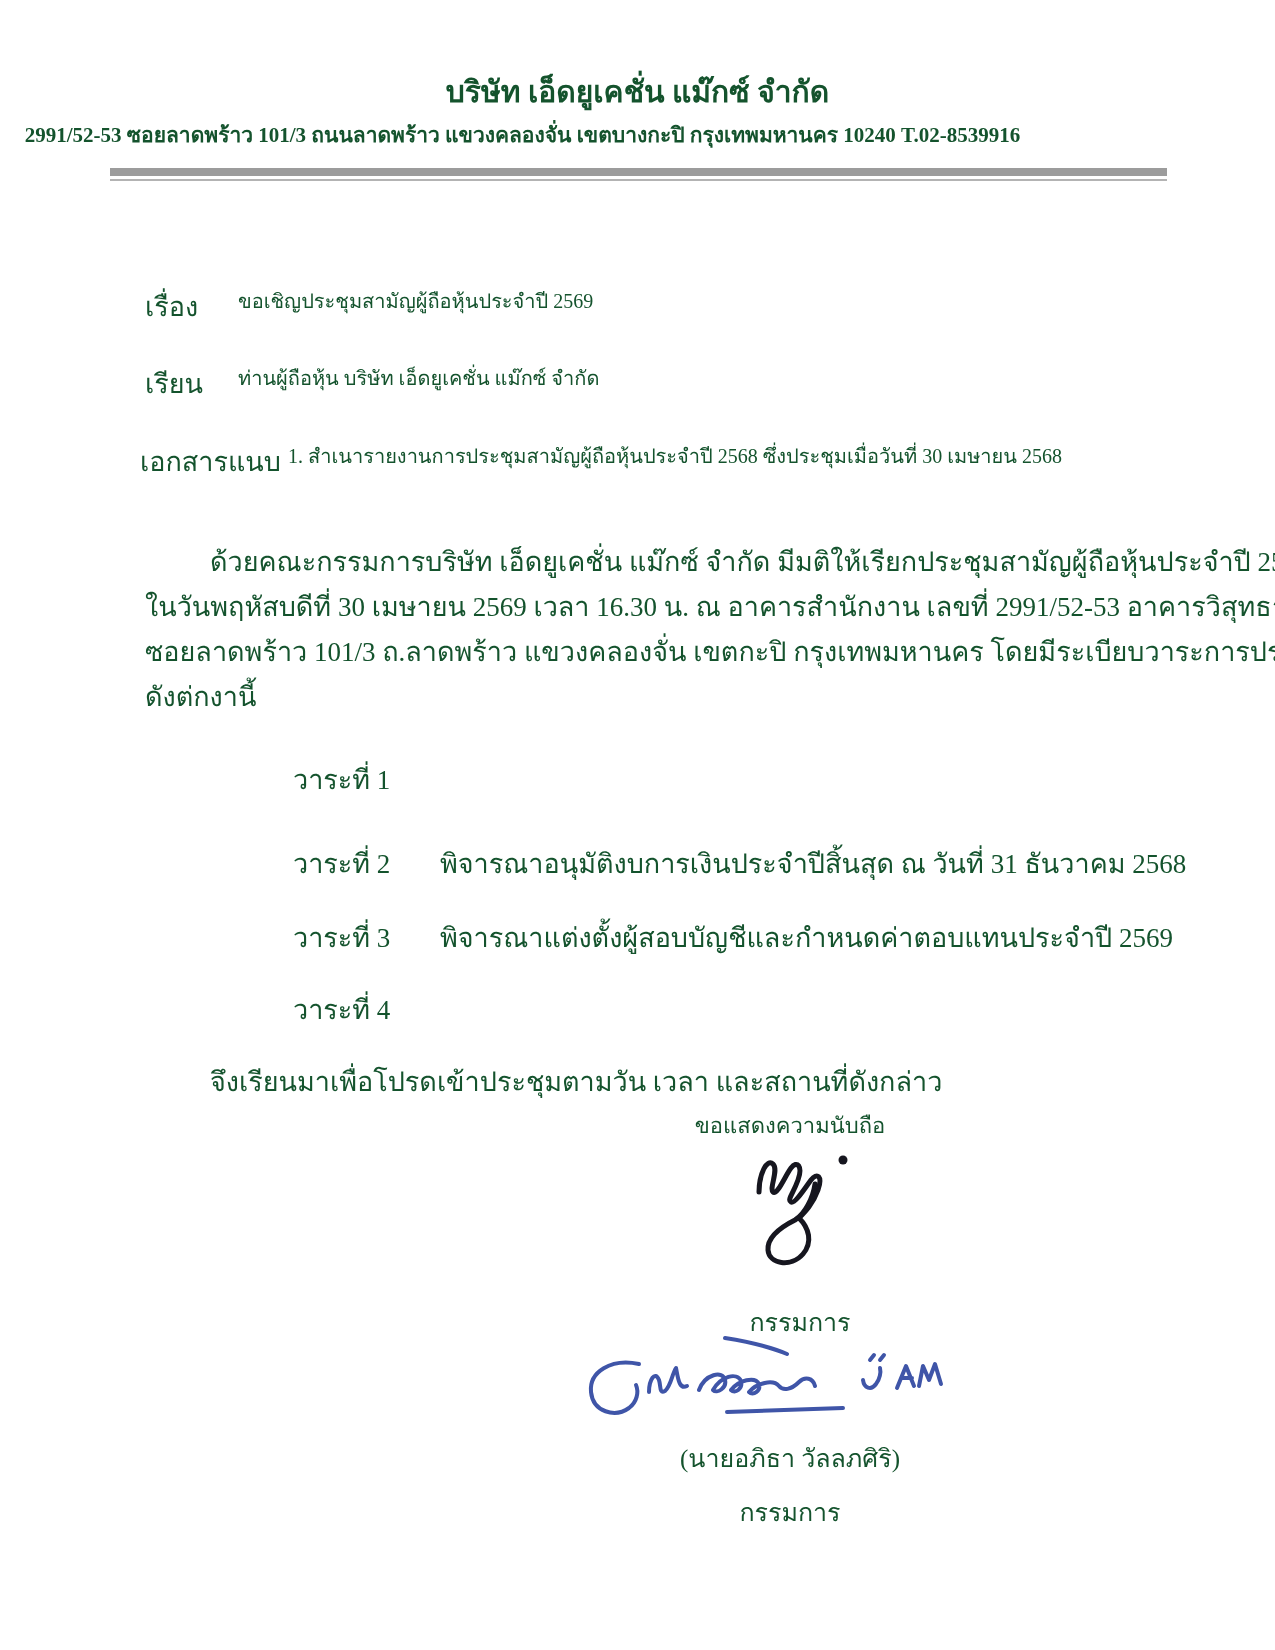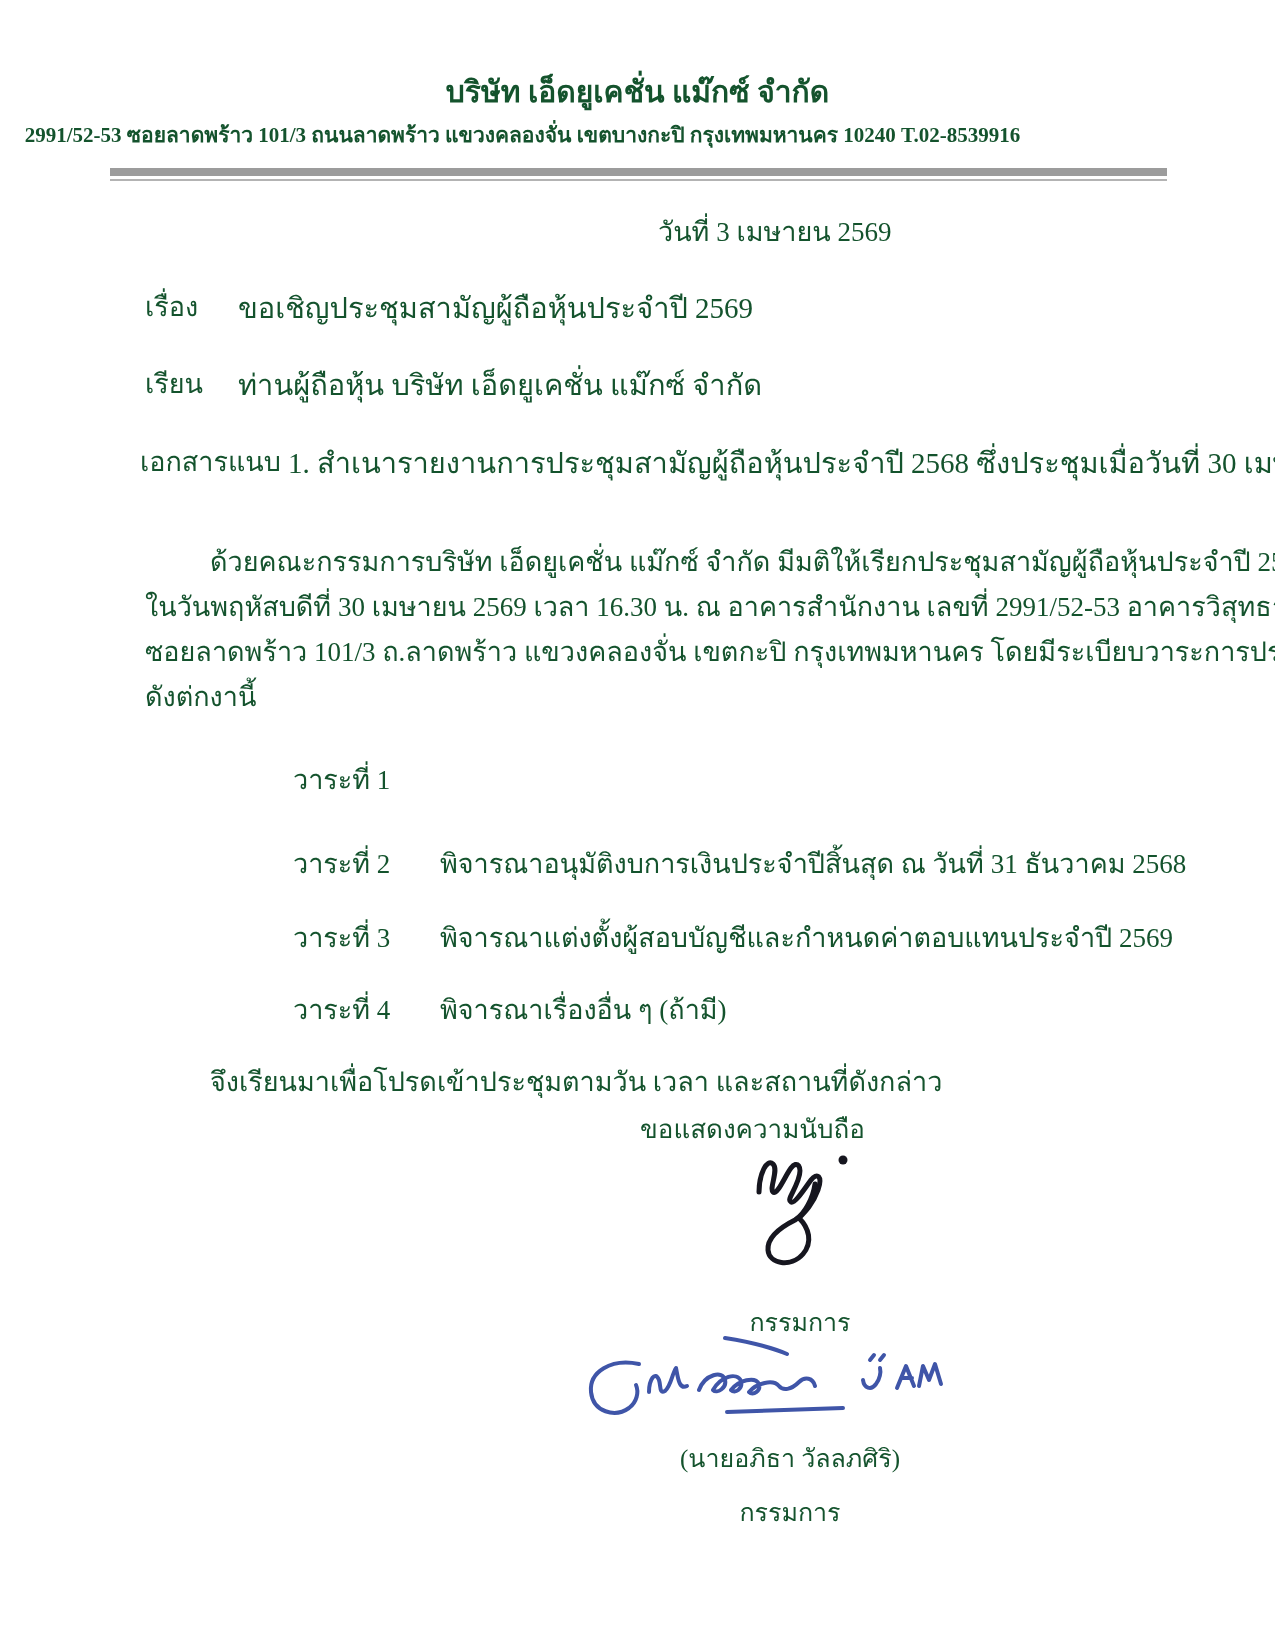--- a/index.html
+++ b/index.html
@@ -14,56 +14,55 @@
   }
   .abs{position:absolute;}
   .center{text-align:center;}
   .company-name{top:68px;left:0;width:1275px;font-size:30px;font-weight:bold;}
   .company-address{top:118px;left:0;width:1045px;font-size:21px;font-weight:bold;}
   .divider{top:168px;left:110px;width:1057px;}
   .divider .thick{height:8px;background:#9c9c9c;}
   .divider .thin{height:2px;background:#b3b3b3;margin-top:3px;}
   .date-line{top:210px;left:658px;font-size:27px;white-space:nowrap;}
   .field-label{font-size:27px;white-space:nowrap;}
-  .field-value{font-size:29px;white-space:nowrap;}
+  .field-value{font-size:20px;white-space:nowrap;}
   .subject-label{top:285px;left:145px;}
   .subject-value{top:285px;left:238px;}
   .recipient-label{top:362px;left:145px;}
   .recipient-value{top:362px;left:238px;}
   .attach-label{top:440px;left:140px;}
   .attach-item-1{top:440px;left:288px;}
   .attach-item-2{top:486px;left:288px;}
   .body-par{top:540px;left:145px;width:1000px;font-size:27px;line-height:45px;}
   .body-line{white-space:nowrap;height:45px;}
   .body-line.indent{padding-left:65px;}
   .agenda-label{font-size:27px;left:293px;white-space:nowrap;}
   .agenda-text{font-size:27px;left:440px;white-space:nowrap;}
   .ag-r0{top:758px;} .ag-r1{top:842px;} .ag-r2{top:916px;} .ag-r3{top:988px;}
   .closing{top:1060px;left:210px;font-size:27px;white-space:nowrap;}
-  .salutation{top:1108px;left:640px;width:300px;font-size:26px;}
+  .salutation{top:1108px;left:640px;width:300px;font-size:22px;text-align:center;}
   .sig1{top:1140px;left:735px;}
   .name1{top:1255px;left:640px;width:320px;font-size:25px;text-align:center;white-space:nowrap;}
   .title1{top:1302px;left:640px;width:320px;font-size:25px;text-align:center;}
   .sig2{top:1328px;left:575px;}
   .name2{top:1438px;left:630px;width:320px;font-size:25px;text-align:center;white-space:nowrap;}
   .title2{top:1492px;left:630px;width:320px;font-size:25px;text-align:center;}
 </style>
 </head>
 <body>
 
 <div class="page">
 
   <div class="abs center company-name">บริษัท เอ็ดยูเคชั่น แม๊กซ์  จำกัด</div>
   <div class="abs center company-address">2991/52-53 ซอยลาดพร้าว 101/3 ถนนลาดพร้าว แขวงคลองจั่น เขตบางกะปิ กรุงเทพมหานคร 10240 T.02-8539916</div>
   <div class="abs divider">
     <div class="thick"></div>
     <div class="thin"></div>
   </div>
 
-  <div class="abs date-line">วันที่ 3 เมษายน 2569</div>
 
   <div class="abs field-label subject-label">เรื่อง</div>
   <div class="abs field-value subject-value">ขอเชิญประชุมสามัญผู้ถือหุ้นประจำปี 2569</div>
 
   <div class="abs field-label recipient-label">เรียน</div>
   <div class="abs field-value recipient-value">ท่านผู้ถือหุ้น บริษัท เอ็ดยูเคชั่น แม๊กซ์ จำกัด</div>
 
   <div class="abs field-label attach-label">เอกสารแนบ</div>
   <div class="abs field-value attach-item-1">1. สำเนารายงานการประชุมสามัญผู้ถือหุ้นประจำปี 2568 ซึ่งประชุมเมื่อวันที่ 30 เมษายน 2568</div>
 
@@ -73,21 +72,20 @@
     <div class="body-line">ซอยลาดพร้าว 101/3 ถ.ลาดพร้าว แขวงคลองจั่น เขตกะปิ กรุงเทพมหานคร  โดยมีระเบียบวาระการประชุม</div>
     <div class="body-line">ดังต่กงานี้</div>
   </div>
 
   <div class="abs agenda-label ag-r0">วาระที่ 1</div>
   <div class="abs agenda-label ag-r1">วาระที่ 2</div>
   <div class="abs agenda-text  ag-r1">พิจารณาอนุมัติงบการเงินประจำปีสิ้นสุด ณ วันที่ 31 ธันวาคม 2568</div>
   <div class="abs agenda-label ag-r2">วาระที่ 3</div>
   <div class="abs agenda-text  ag-r2">พิจารณาแต่งตั้งผู้สอบบัญชีและกำหนดค่าตอบแทนประจำปี 2569</div>
   <div class="abs agenda-label ag-r3">วาระที่ 4</div>
-  <div class="abs agenda-text  ag-r3">พิจารณาเรื่องอื่น ๆ (ถ้ามี)</div>
 
   <div class="abs closing">จึงเรียนมาเพื่อโปรดเข้าประชุมตามวัน เวลา และสถานที่ดังกล่าว</div>
   <div class="abs salutation">ขอแสดงความนับถือ</div>
 
   <svg class="abs sig1" width="125" height="130" viewBox="0 0 125 130" aria-hidden="true">
     <g fill="none" stroke-linecap="round" stroke-linejoin="round" stroke-width="5" stroke="#16161f">
       <path d="M24,52 C24,34 32,18 38,24 C44,30 34,48 38,52 C42,56 50,36 56,28 C62,20 68,26 63,40 C58,54 52,60 56,62 C60,64 70,48 76,40 C82,32 88,36 83,50 C78,64 70,72 64,78"></path>
       <path d="M64,78 C74,88 78,102 68,114 C56,128 34,124 33,110 C32,96 48,86 60,80 C70,74 78,58 80,44"></path>
     </g>
     <circle cx="108" cy="20" r="4.5" fill="#16161f"></circle>

